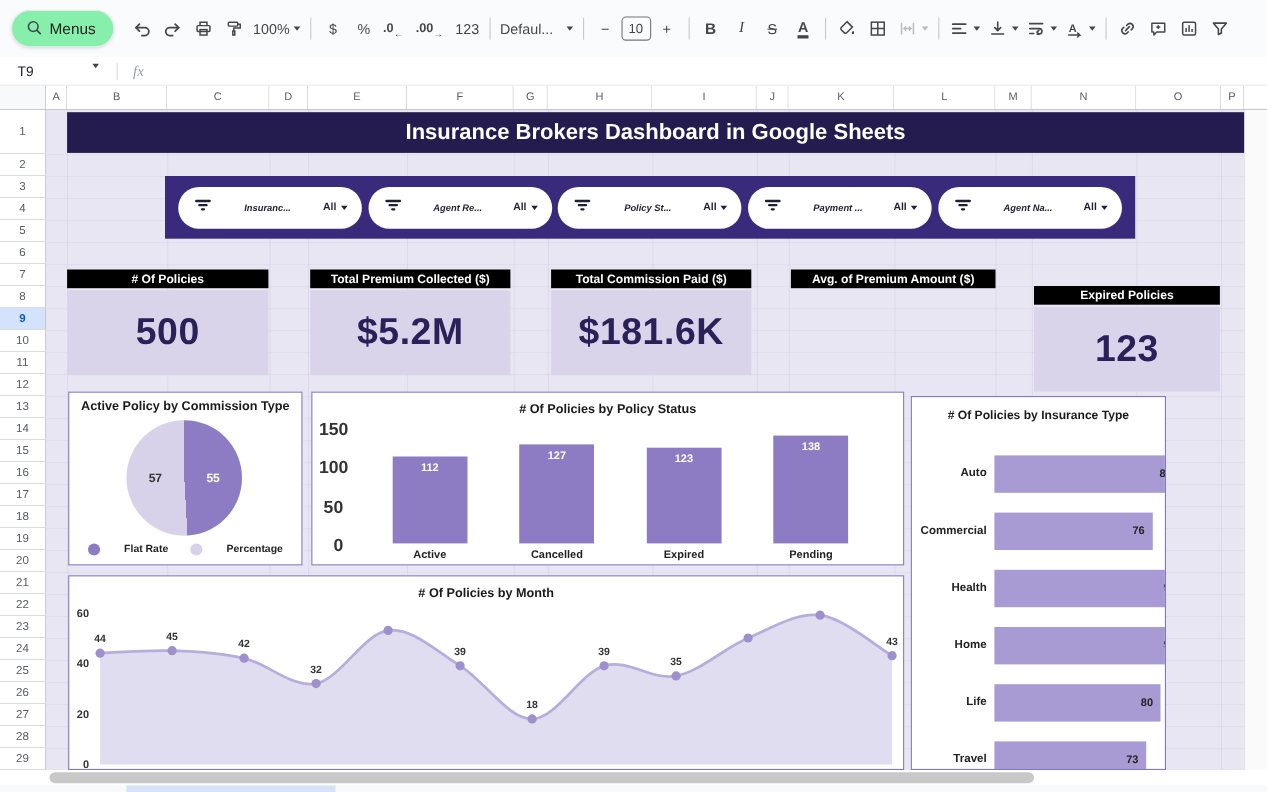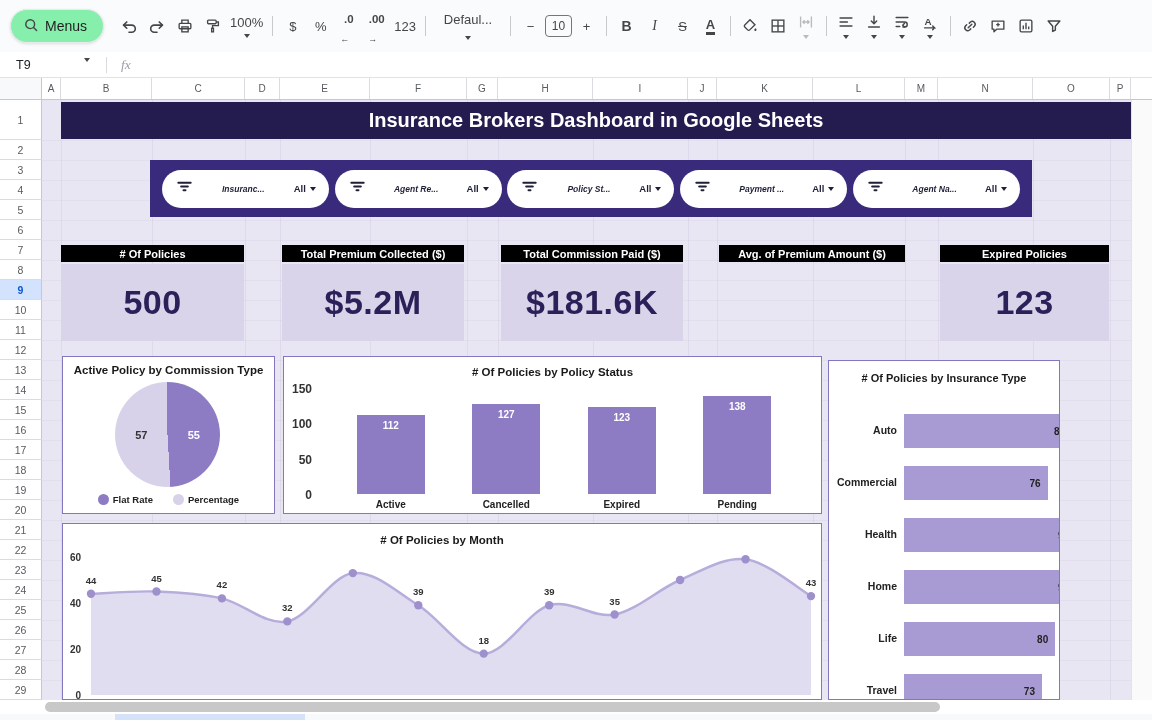--- a/index.html
+++ b/index.html
@@ -7,21 +7,21 @@
   body { font-family:"Liberation Sans", sans-serif; background:#fff; }
   #stage { position:relative; width:1152px; height:720px; background:#fff; overflow:hidden; }
 
   
   .toolbar { position:absolute; left:0; top:0; width:1152px; height:52px; background:#f9fbfd;
              display:flex; align-items:center; padding:0 10px; gap:1px; }
   .menus-pill { display:flex; align-items:center; gap:6px; background:#86efac; border:1px solid #e8eaed;
                 box-shadow:0 1px 3px rgba(0,0,0,.12); border-radius:18px; height:34px; padding:0 16px 0 12px;
                 font-size:14px; color:#1f1f1f; margin-right:10px; }
   .tbtn { height:28px; min-width:27px; border-radius:4px; display:flex; align-items:center; justify-content:center;
-          gap:4px; color:#444746; font-size:13px; padding:0 3px;flex-direction:column; }
+          gap:4px; color:#444746; font-size:13px; padding:0 3px; }
   .tbtn svg { display:block; }
   .tsep { width:1px; height:20px; background:#c7cacd; margin:0 5px; }
   .caret { width:0; height:0; border-left:3.5px solid transparent; border-right:3.5px solid transparent;
            border-top:4.5px solid #444746; }
   .caret.gray { border-top-color:#b9bcbf; }
   .sizebox { width:27px; height:22px; border:1.5px solid #747775; border-radius:4px; display:flex;
              align-items:center; justify-content:center; font-size:12px; color:#444746; }
   .fmt { font-size:13px; color:#444746; }
   .dec { position:relative; font-size:11.5px; font-weight:700; }
   .bi-b { font-weight:700; font-size:14px; }
@@ -73,27 +73,27 @@
   .kpi .kbody { margin-top:2px; height:77px; background:#dad4eb; color:#2b2159; font-size:34px; font-weight:700;
                 display:flex; align-items:center; justify-content:center; letter-spacing:.5px; }
 
   .panel { background:#fff; border:1.5px solid #8477bf; z-index:1; }
   .ptitle { text-align:center; font-weight:700; color:#1a1a1a; }
 
   
   .pie-circle { position:absolute; border-radius:50%; }
   .pie-label { position:absolute; font-size:11px; font-weight:700; transform:translate(-50%,-50%); }
   .legend { position:absolute; left:0; right:0; display:flex; justify-content:center; gap:20px; }
-  .legend .li { display:flex; align-items:center; gap:4px; font-size:9.5px; font-weight:700; color:#222; }
+  .legend .li { display:flex; align-items:center; gap:22px; font-size:9.5px; font-weight:700; color:#222; }
   .legend .dot { width:11px; height:11px; border-radius:50%; }
 
   
   .vbar { position:absolute; }
   .vbar .val { position:absolute; width:100%; text-align:center; top:5px; color:#fff; font-size:10px; font-weight:700; }
-  .axis-label { position:absolute; font-size:12px; color:#333; }
+  .axis-label { position:absolute; font-size:16px; color:#333; }
   .cat-label { position:absolute; font-size:10px; font-weight:600; color:#222; text-align:center; }
 
   
   .hrow-label { position:absolute; font-size:10.5px; font-weight:700; color:#222; text-align:right; }
   .hbar { position:absolute; }
   .hbar .val { position:absolute; right:7px; top:50%; transform:translateY(-50%); font-size:10px; font-weight:600; color:#222; }
 
   
   .hscroll-strip { position:absolute; left:0; top:600px; width:1152px; height:14px; background:#fff; z-index:6; }
   .hscroll-thumb { position:absolute; left:45px; top:2px; width:895px; height:10px; border-radius:5px; background:#c8c8c8; }
@@ -452,21 +452,21 @@
           <div class="khead">Total Premium Collected ($)</div>
           <div class="kbody">$5.2M</div>
         </div>
         <div class="abs kpi" style="left: 501px; top: 145px; width: 182px;">
           <div class="khead">Total Commission Paid ($)</div>
           <div class="kbody">$181.6K</div>
         </div>
         <div class="abs kpi" style="left: 719px; top: 145px; width: 186px;">
           <div class="khead">Avg. of Premium Amount ($)</div>
         </div>
-        <div class="abs kpi" style="left: 940px; top: 145px; width: 169px;">
+        <div class="abs kpi" style="left: 940px; top: 160px; width: 169px;">
           <div class="khead">Expired Policies</div>
           <div class="kbody">123</div>
         </div>
       </div>
 
     <div class="abs panel" id="piePanel" style="left:62px;  top:256px; width:213px; height:158px;">
         <div class="ptitle" style="margin-top: 7px; font-size: 11.5px;">Active Policy by Commission Type</div>
         <div class="pie-circle" style="left: 52px; top: 25px; width: 105px; height: 105px; background: conic-gradient(rgb(141, 124, 196) 0deg, rgb(141, 124, 196) 176.8deg, rgb(215, 209, 233) 176.8deg, rgb(215, 209, 233) 360deg);">
           <div class="pie-label" style="left: 75%; top: 50%; color: rgb(255, 255, 255);">55</div>
           <div class="pie-label" style="left: 25%; top: 50%; color: rgb(51, 51, 51);">57</div>

